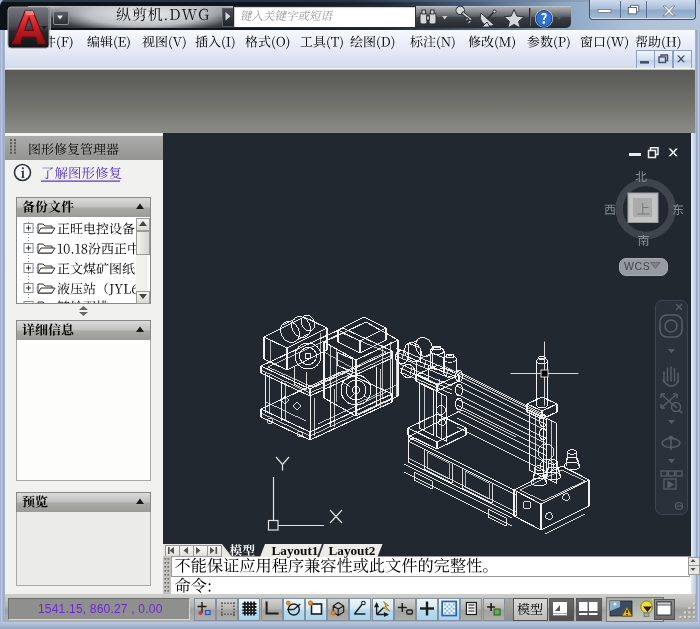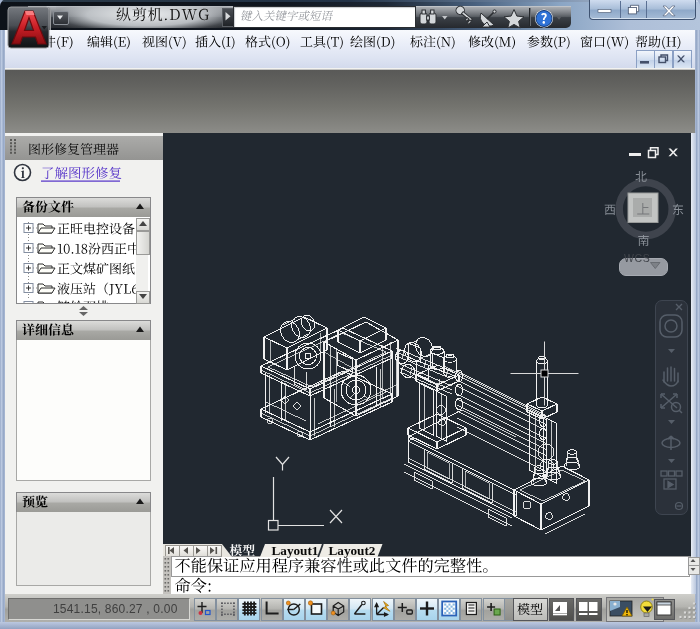--- a/index.html
+++ b/index.html
@@ -33,35 +33,35 @@
 <div style="position:absolute;left:136px;top:218px;width:12px;height:11px;border:1px solid #9a9a98;background:linear-gradient(#f4f4f2,#d8d8d4);"></div>
 <div style="position:absolute;left:136px;top:291px;width:12px;height:11px;border:1px solid #9a9a98;background:linear-gradient(#f4f4f2,#d8d8d4);"></div>
 <div style="position:absolute;left:136px;top:231px;width:12px;height:22px;border:1px solid #9a9a98;background:linear-gradient(90deg,#f2f2f0,#d4d4d0);"></div>
 <div style="position:absolute;left:16px;top:320px;width:133px;height:19px;border:1px solid #88888a;background:linear-gradient(#dcdcda 0%,#c2c2c0 45%,#a8a8a4 55%,#9a9a96 100%);"></div>
 <div style="position:absolute;left:16px;top:340px;width:133px;height:140px;background:#fdfdfb;border:1px solid #a8a8a6;border-top:none;"></div>
 <div style="position:absolute;left:16px;top:492px;width:133px;height:19px;border:1px solid #88888a;background:linear-gradient(#dcdcda 0%,#c2c2c0 45%,#a8a8a4 55%,#9a9a96 100%);"></div>
 <div style="position:absolute;left:16px;top:512px;width:133px;height:73px;background:#ebebe9;border:1px solid #a8a8a6;border-top:none;"></div>
 <div style="position:absolute;left:163px;top:133px;width:528px;height:423px;background:#212830;"></div>
 <div style="position:absolute;left:691px;top:133px;width:5px;height:461px;background:linear-gradient(90deg,#e8edf5,#b9c6dd);"></div>
 <div style="position:absolute;left:619px;top:258px;width:47px;height:16px;border-radius:7px;background:#969aa1;border:1px solid #a6aab1;"></div>
-<div style="position:absolute;left:624px;top:252px;font:10.5px 'Liberation Sans',sans-serif;color:#41454b;letter-spacing:0.6px;">WCS</div>
+<div style="position:absolute;left:624px;top:260px;font:10.5px 'Liberation Sans',sans-serif;color:#41454b;letter-spacing:0.6px;">WCS</div>
 <div style="position:absolute;left:655px;top:300px;width:31px;height:213px;background:#2b313a;border:1px solid #3e4550;border-radius:7px;"></div>
 <div style="position:absolute;left:163px;top:544px;width:59px;height:13px;background:#e8e6e0;"></div>
 <div style="position:absolute;left:165px;top:545px;width:13px;height:11px;border:1px solid #9a9892;background:linear-gradient(#fbfaf8,#dedcd6);"></div>
 <div style="position:absolute;left:179px;top:545px;width:13px;height:11px;border:1px solid #9a9892;background:linear-gradient(#fbfaf8,#dedcd6);"></div>
 <div style="position:absolute;left:193px;top:545px;width:13px;height:11px;border:1px solid #9a9892;background:linear-gradient(#fbfaf8,#dedcd6);"></div>
 <div style="position:absolute;left:207px;top:545px;width:13px;height:11px;border:1px solid #9a9892;background:linear-gradient(#fbfaf8,#dedcd6);"></div>
 <div style="position:absolute;left:163px;top:556px;width:528px;height:38px;background:#fff;border-top:1px solid #888;"></div>
 <div style="position:absolute;left:163px;top:556px;width:8px;height:38px;background:#c4c2be;"></div>
 <div style="position:absolute;left:171px;top:556px;width:517px;height:19px;border:1px solid #999;background:#fff;"></div>
 <div style="position:absolute;left:688px;top:557px;width:10px;height:8px;border:1px solid #999;background:#e8e8e6;"></div>
 <div style="position:absolute;left:688px;top:565px;width:10px;height:8px;border:1px solid #999;background:#e8e8e6;"></div>
 <div style="position:absolute;left:5px;top:594px;width:690px;height:28px;background:linear-gradient(#cfcfcb 0%,#b4b4b0 45%,#a0a09c 55%,#b0b0ac 100%);"></div>
 <div style="position:absolute;left:8px;top:598px;width:180px;height:20px;background:#8f8f8d;border:1px solid #6e6e6c;border-bottom-color:#d8d8d4;border-right-color:#d8d8d4;"></div>
-<div style="position:absolute;left:38px;top:602px;font:12px 'Liberation Sans',sans-serif;color:#404040;letter-spacing:0.2px;margin-left:15px;">1541.15, 860.27 , 0.00</div>
+<div style="position:absolute;left:38px;top:602px;font:12px 'Liberation Sans',sans-serif;color:#6d28d9;letter-spacing:0.2px;">1541.15, 860.27 , 0.00</div>
 <div style="position:absolute;left:194.0px;top:598px;width:20px;height:21px;border:1px solid #83909e;background:linear-gradient(#d2d2ce 0%,#b6b6b2 45%,#a2a29e 55%,#adada9 100%);"></div>
 <div style="position:absolute;left:216.2px;top:598px;width:20px;height:21px;border:1px solid #83909e;background:linear-gradient(#d2d2ce 0%,#b6b6b2 45%,#a2a29e 55%,#adada9 100%);"></div>
 <div style="position:absolute;left:238.4px;top:598px;width:20px;height:21px;border:1px solid #83909e;background:linear-gradient(#f0f7fb 0%,#d4e8f4 45%,#b6dcf0 55%,#a8d4ec 100%);"></div>
 <div style="position:absolute;left:260.6px;top:598px;width:20px;height:21px;border:1px solid #83909e;background:linear-gradient(#d2d2ce 0%,#b6b6b2 45%,#a2a29e 55%,#adada9 100%);"></div>
 <div style="position:absolute;left:282.8px;top:598px;width:20px;height:21px;border:1px solid #83909e;background:linear-gradient(#f0f7fb 0%,#d4e8f4 45%,#b6dcf0 55%,#a8d4ec 100%);"></div>
 <div style="position:absolute;left:305.0px;top:598px;width:20px;height:21px;border:1px solid #83909e;background:linear-gradient(#f0f7fb 0%,#d4e8f4 45%,#b6dcf0 55%,#a8d4ec 100%);"></div>
 <div style="position:absolute;left:327.2px;top:598px;width:20px;height:21px;border:1px solid #83909e;background:linear-gradient(#d2d2ce 0%,#b6b6b2 45%,#a2a29e 55%,#adada9 100%);"></div>
 <div style="position:absolute;left:349.4px;top:598px;width:20px;height:21px;border:1px solid #83909e;background:linear-gradient(#f0f7fb 0%,#d4e8f4 45%,#b6dcf0 55%,#a8d4ec 100%);"></div>
 <div style="position:absolute;left:371.6px;top:598px;width:20px;height:21px;border:1px solid #83909e;background:linear-gradient(#f0f7fb 0%,#d4e8f4 45%,#b6dcf0 55%,#a8d4ec 100%);"></div>
 <div style="position:absolute;left:393.8px;top:598px;width:20px;height:21px;border:1px solid #83909e;background:linear-gradient(#d2d2ce 0%,#b6b6b2 45%,#a2a29e 55%,#adada9 100%);"></div>

